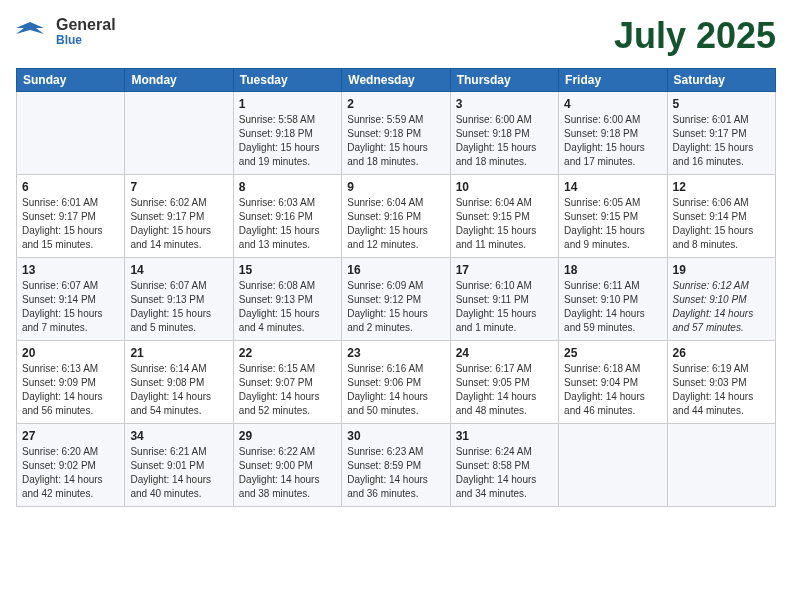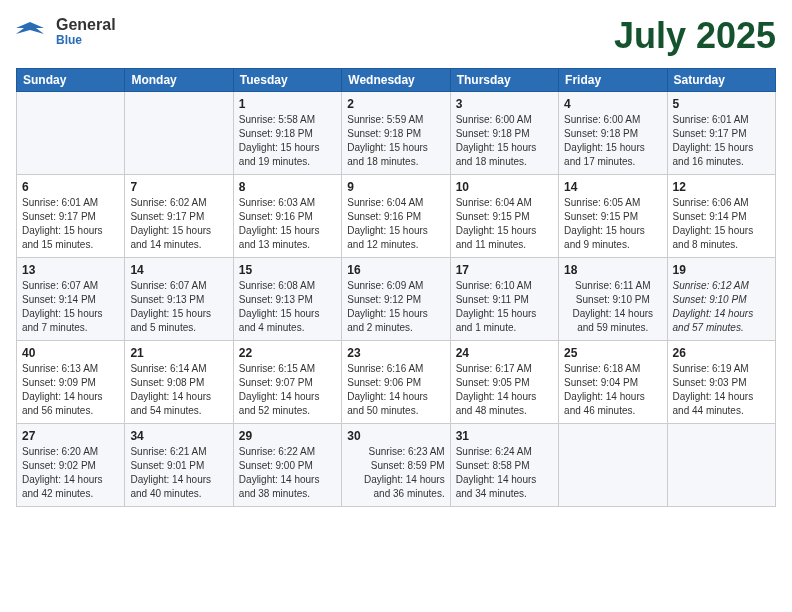--- a/index.html
+++ b/index.html
@@ -216,34 +216,34 @@
 Daylight: 15 hours and 2 minutes.</div>
         </td>
         <td>
           <span class="day-num">17</span>
           <div class="day-info" style="white-space: pre-line;">Sunrise: 6:10 AM
 Sunset: 9:11 PM
 Daylight: 15 hours and 1 minute.</div>
         </td>
         <td>
           <span class="day-num">18</span>
-          <div class="day-info" style="white-space: pre-line; text-align: center;">Sunrise: 6:11 AM
+          <div class="day-info" style="white-space: pre-line;">Sunrise: 6:11 AM
 Sunset: 9:10 PM
 Daylight: 14 hours and 59 minutes.</div>
         </td>
         <td>
           <span class="day-num">19</span>
           <div class="day-info" style="white-space: pre-line; font-style: italic;">Sunrise: 6:12 AM
 Sunset: 9:10 PM
 Daylight: 14 hours and 57 minutes.</div>
         </td>
       </tr>
       <tr>
         <td>
-          <span class="day-num">40</span>
+          <span class="day-num">20</span>
           <div class="day-info" style="white-space: pre-line;">Sunrise: 6:13 AM
 Sunset: 9:09 PM
 Daylight: 14 hours and 56 minutes.</div>
         </td>
         <td>
           <span class="day-num">21</span>
           <div class="day-info" style="white-space: pre-line;">Sunrise: 6:14 AM
 Sunset: 9:08 PM
 Daylight: 14 hours and 54 minutes.</div>
         </td>
@@ -292,21 +292,21 @@
 Daylight: 14 hours and 40 minutes.</div>
         </td>
         <td>
           <span class="day-num">29</span>
           <div class="day-info" style="white-space: pre-line;">Sunrise: 6:22 AM
 Sunset: 9:00 PM
 Daylight: 14 hours and 38 minutes.</div>
         </td>
         <td>
           <span class="day-num">30</span>
-          <div class="day-info" style="white-space: pre-line; text-align: right;">Sunrise: 6:23 AM
+          <div class="day-info" style="white-space: pre-line;">Sunrise: 6:23 AM
 Sunset: 8:59 PM
 Daylight: 14 hours and 36 minutes.</div>
         </td>
         <td>
           <span class="day-num">31</span>
           <div class="day-info" style="white-space: pre-line;">Sunrise: 6:24 AM
 Sunset: 8:58 PM
 Daylight: 14 hours and 34 minutes.</div>
         </td>
         <td class="empty-cell"></td>

